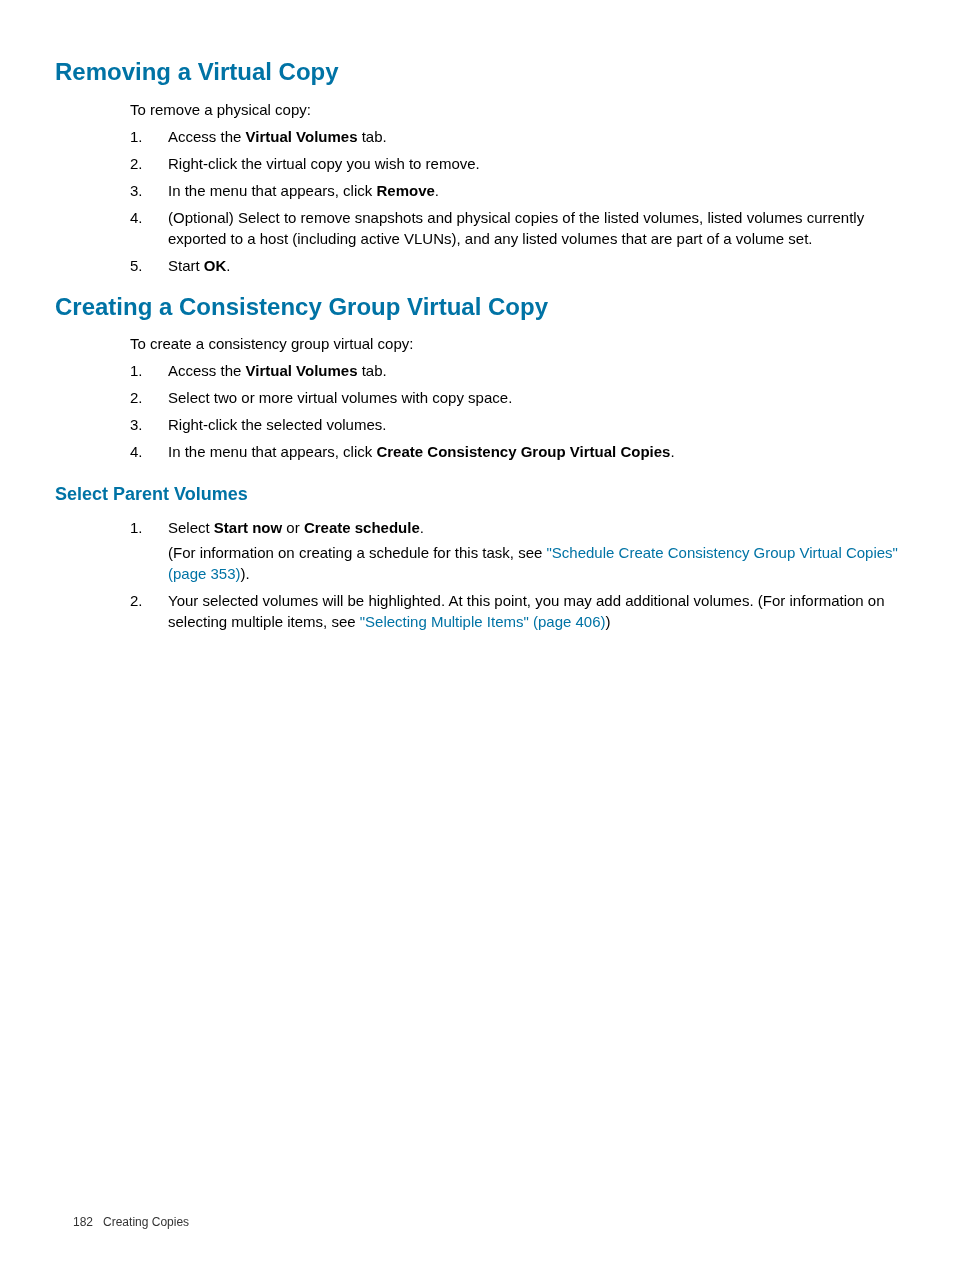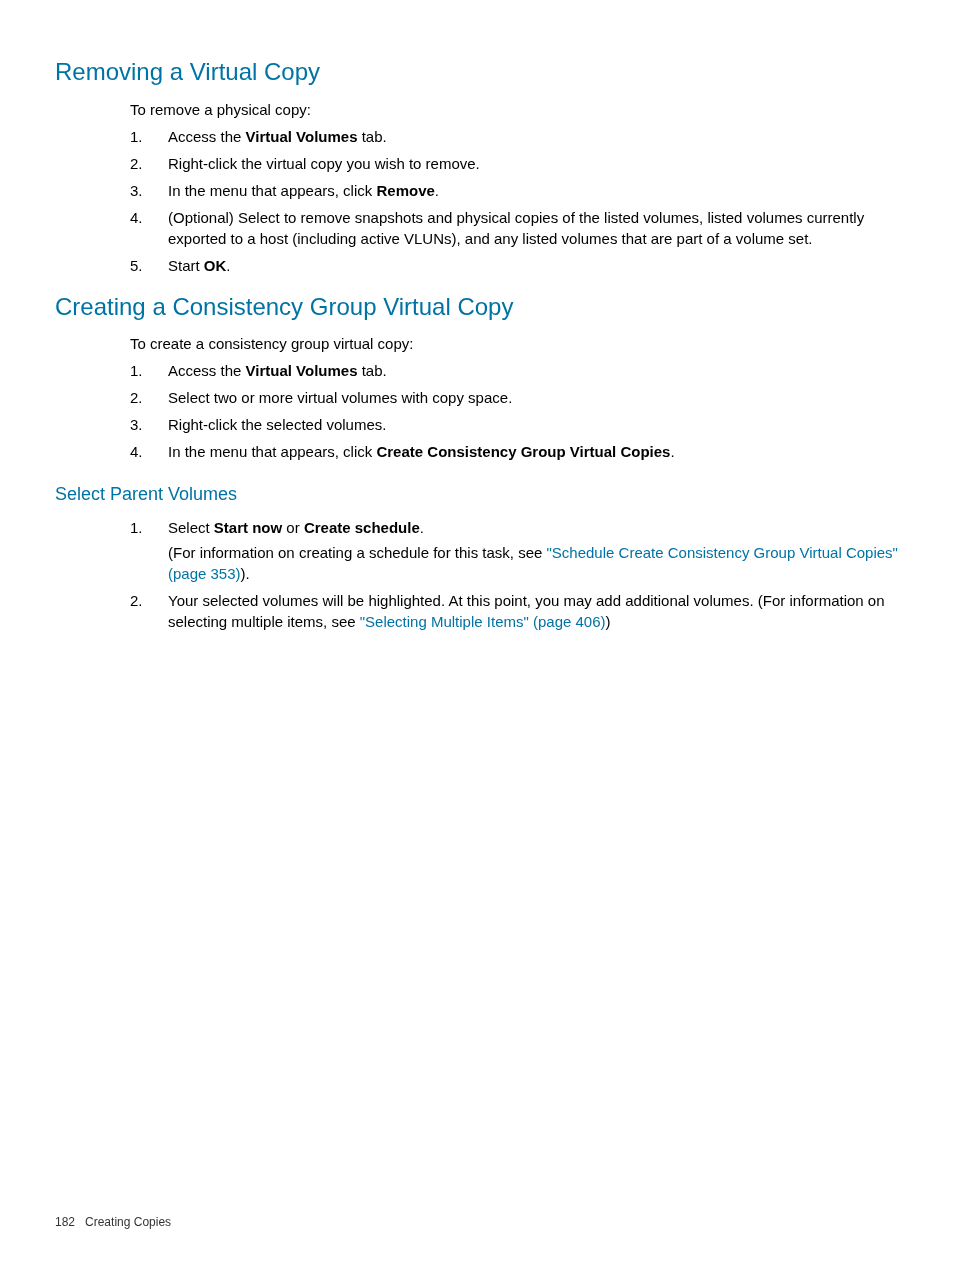--- a/index.html
+++ b/index.html
@@ -9,32 +9,32 @@
       height: 1271px;
       background: #fff;
       padding: 55px 55px 40px 55px;
       position: relative;
       color: #000;
       font-size: 15px;
       line-height: 1.4;
     }
     h2 {
       font-family: Futura, "Trebuchet MS", Arial, sans-serif;
-      font-weight: 400;
+      font-weight: 700;
       color: #0073a5;
       font-size: 24px;
       margin-bottom: 10px;
       margin-top: 0;
     }
     h2.section2 {
       margin-top: 14px;
     }
     h3 {
       font-family: Futura, "Trebuchet MS", Arial, sans-serif;
-      font-weight: 400;
+      font-weight: 700;
       color: #0073a5;
       font-size: 18px;
       margin-top: 20px;
       margin-bottom: 10px;
     }
     .intro {
       margin-left: 75px;
       margin-bottom: 6px;
     }
     ol {
@@ -57,21 +57,21 @@
     .subline {
       margin-top: 4px;
     }
     a.link {
       color: #0073a5;
       text-decoration: none;
     }
     .footer {
       position: absolute;
       bottom: 40px;
-      left: 55px;
+      left: 73px;
       font-size: 12px;
       color: #333;
     }
     .footer .pnum {
       margin-right: 10px;
     }
     .footer .chapter {
       font-weight: 400;
     }
     b { font-weight: bold; }

